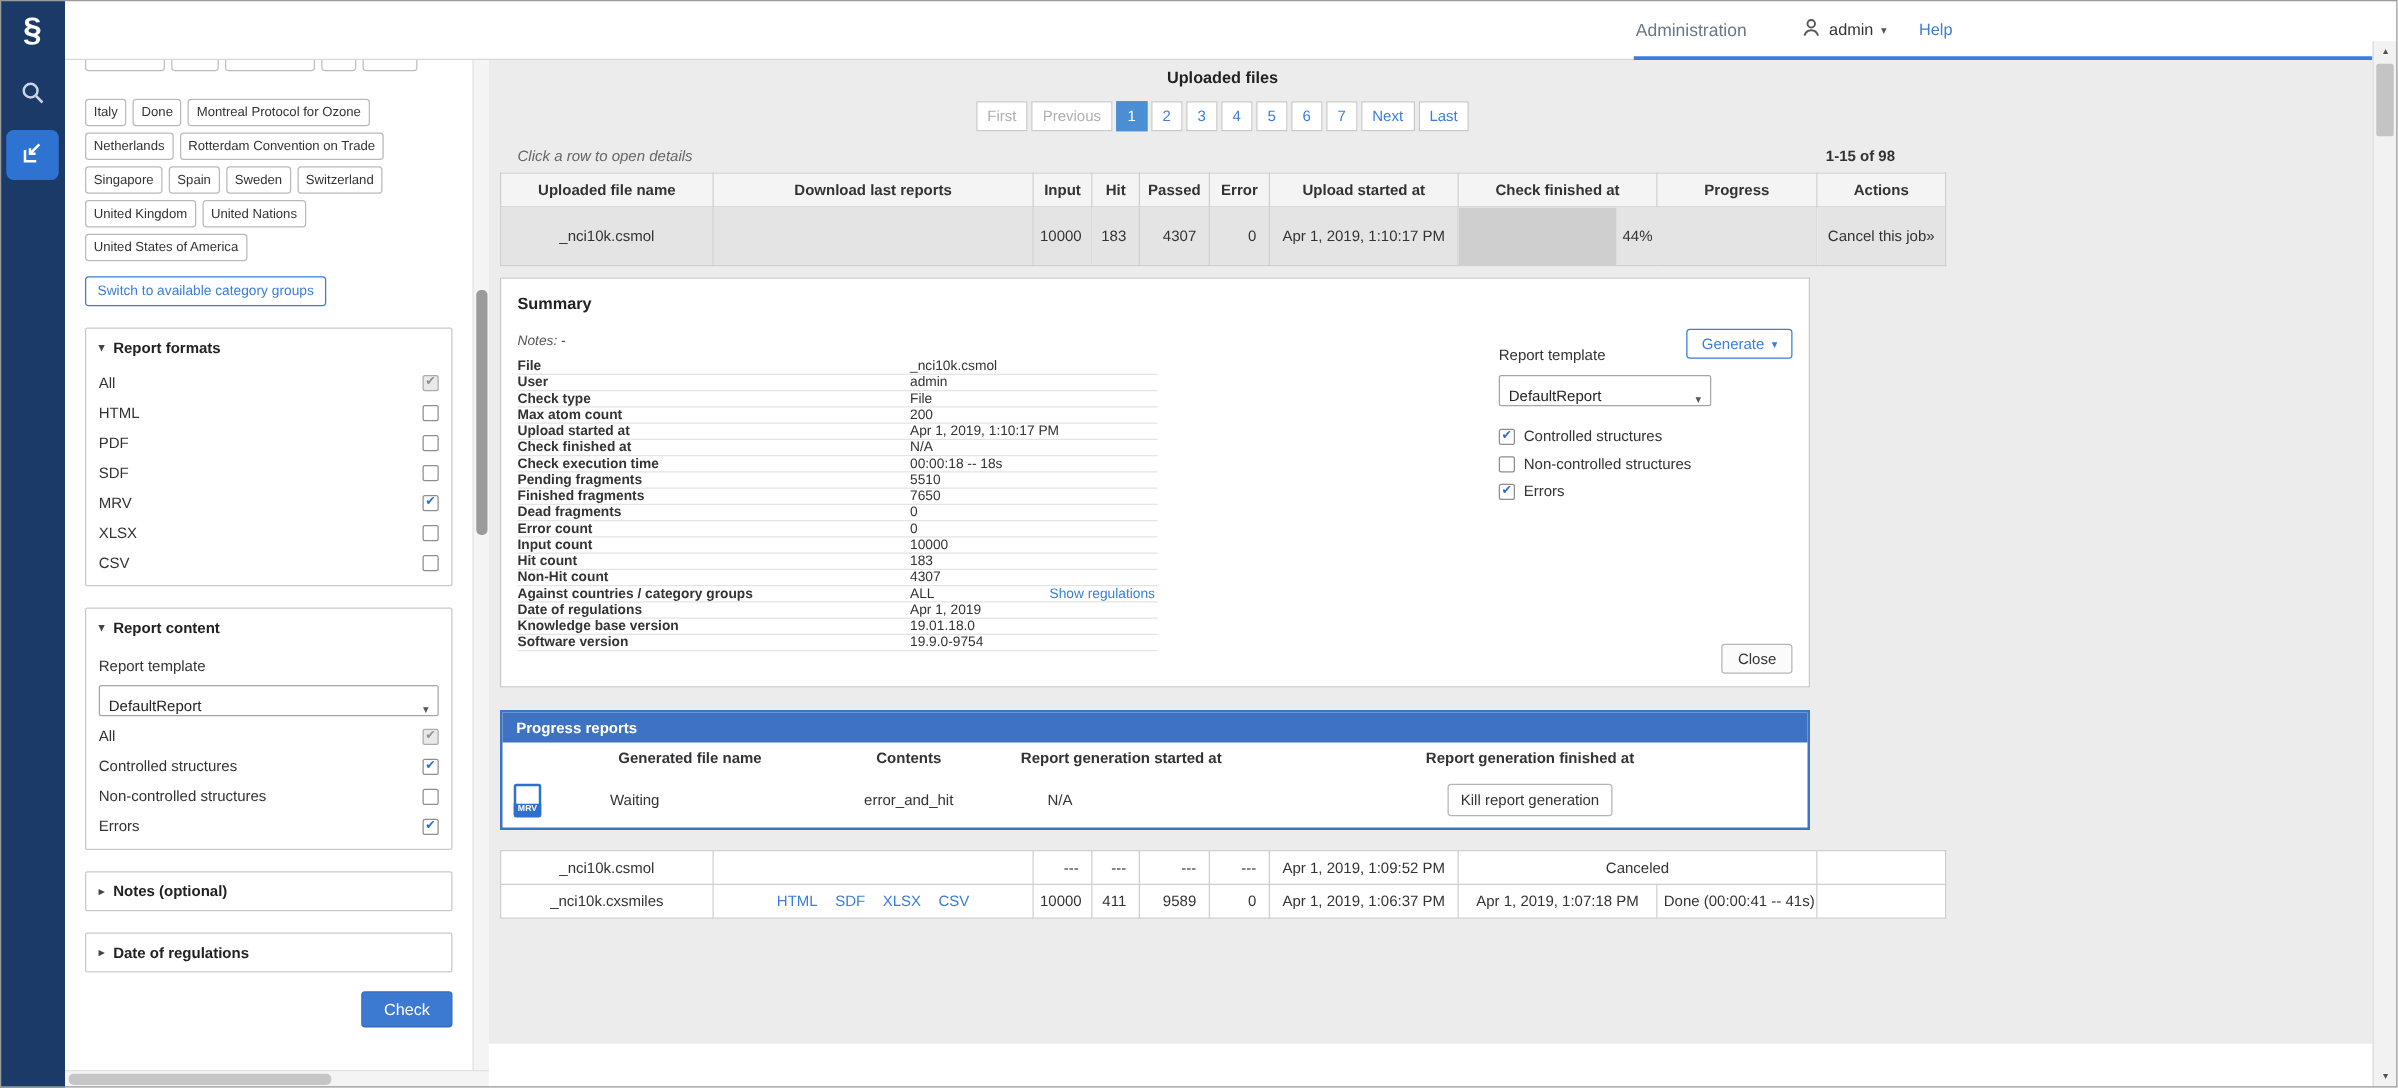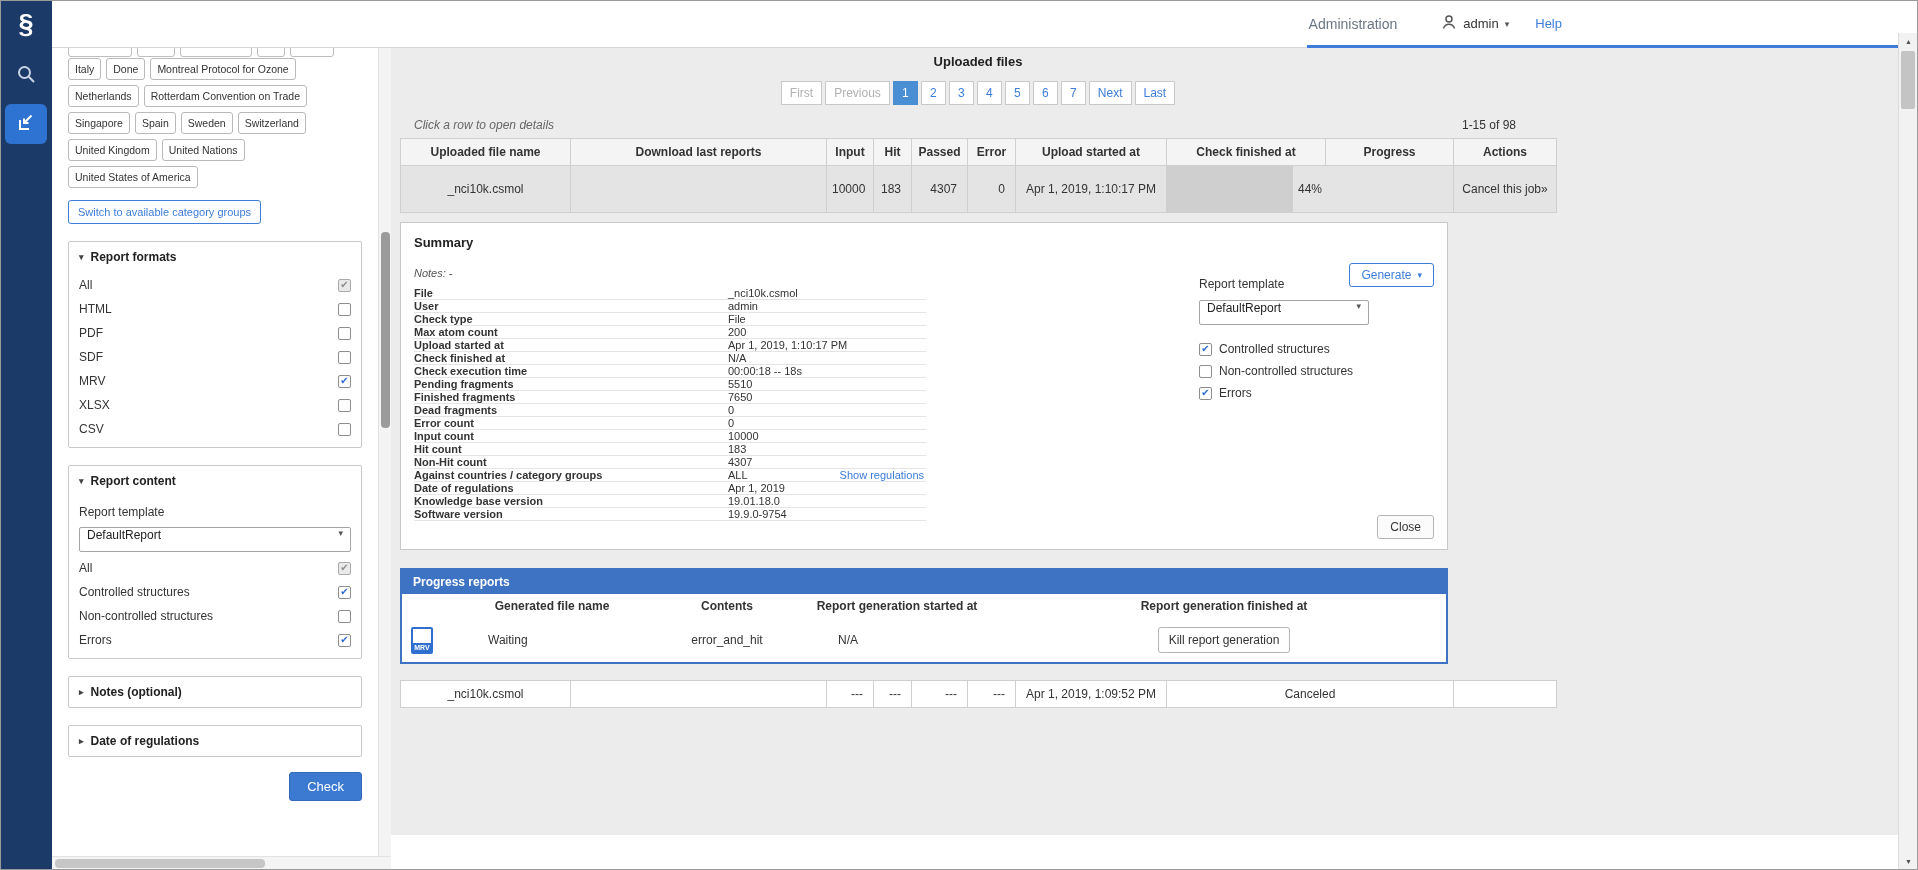--- a/index.html
+++ b/index.html
@@ -19,52 +19,52 @@
   .user-box{display:flex;align-items:center;gap:6px;font-size:13px;color:#333;margin-right:26px;cursor:pointer}
   .tiny-caret{font-size:9px;color:#555}
   .help-link{color:#3b7dd8;font-size:13px;margin-right:336px;cursor:pointer}
   .active-underline{position:absolute;left:1255px;right:0;bottom:-1px;height:3px;background:#3b7dd8}
 
   
   .left-panel{position:absolute;left:52px;top:48px;width:326px;height:808px;background:#fff;overflow:hidden;z-index:4}
   .panel-inner{padding:0 16px}
   .stub-row{display:flex;gap:5px;margin-top:-13px}
   .stub{height:22px;border:1px solid #bdbdbd;border-radius:3px;background:#fff}
-  .country-wrap{display:flex;flex-wrap:wrap;gap:5px;margin-top:1px}
+  .country-wrap{display:flex;flex-wrap:wrap;gap:5px;margin-top:22px}
   .country-btn{font-size:10.5px;padding:4px 6px;border:1px solid #b9b9b9;border-radius:3px;background:#fff;color:#333;cursor:pointer;white-space:nowrap}
   .switch-btn{margin-top:12px;border:1px solid #3b7dd8;color:#3b7dd8;background:#fff;font-size:11px;padding:5px 9px;border-radius:3px;cursor:pointer}
   .box{border:1px solid #c9c9c9;border-radius:2px;margin-top:17px;background:#fff}
   .box-header{display:flex;align-items:center;gap:7px;font-size:12px;font-weight:bold;color:#222;padding:8px 10px;cursor:pointer}
   .caret-glyph{font-size:9px;color:#444}
   .box-items{padding:1px 0 6px}
   .check-row{display:flex;align-items:center;justify-content:space-between;padding:5px 10px;font-size:12px;color:#333}
   .checkbox{width:13px;height:13px;border:1px solid #8e8e8e;border-radius:2px;background:#fff;display:flex;align-items:center;justify-content:center;font-size:10px;line-height:1;color:#2b6cd4;cursor:pointer;flex:0 0 13px}
   .checkbox.disabled{background:#e9e9e9;color:#8f8f8f;border-color:#ababab}
   .tpl-label{font-size:12px;color:#333;padding:9px 10px 0}
-  .select{height:25px;border:1px solid #a5a5a5;border-radius:2px;background:#fff;font-size:12px;color:#222;display:flex;align-items:flex-start;justify-content:space-between;padding:0 7px;cursor:pointer}
+  .select{height:25px;border:1px solid #a5a5a5;border-radius:2px;background:#fff;font-size:12px;color:#222;display:flex;align-items:flex-end;justify-content:space-between;padding:0 7px;cursor:pointer}
   .box .select{margin:8px 10px 3px}
   .check-wrap{display:flex;justify-content:flex-end;margin-top:15px}
   .check-btn{background:#3c7ad2;border:1px solid #3468b8;color:#fff;font-size:13px;padding:6px 17px;border-radius:3px;cursor:pointer}
 
   .left-vscroll{position:absolute;left:378px;top:48px;width:13px;height:808px;background:#f4f4f4;border-left:1px solid #e2e2e2;z-index:4}
   .left-vscroll .vthumb{position:absolute;left:2px;width:9px;top:184px;height:196px;background:#9b9b9b;border-radius:4px}
   .left-hscroll{position:absolute;left:52px;top:856px;width:339px;height:14px;background:#f4f4f4;border-top:1px solid #e2e2e2;z-index:4}
   .left-hscroll .hthumb{position:absolute;top:2px;height:9px;left:3px;width:210px;background:#c6c6c6;border-radius:4px}
 
   
   .main{position:absolute;left:391px;top:48px;width:1507px;height:787px;background:#ececec;overflow:hidden}
   .content{margin-left:9px;width:1156px}
   .page-title{text-align:center;font-size:13px;font-weight:bold;color:#222;padding-top:6px}
   .pagination{display:flex;justify-content:center;gap:3px;margin-top:12px}
   .pg-btn{min-width:25px;height:24px;border:1px solid #c9c9c9;background:#fff;color:#3b7dd8;font-size:12px;display:flex;align-items:center;justify-content:center;padding:0 8px;cursor:pointer;font-family:inherit}
   .pg-btn.disabled{color:#b0b0b0}
   .pg-btn.active{background:#4a8fd4;border-color:#4a8fd4;color:#fff}
   .table-meta{display:flex;justify-content:space-between;align-items:flex-end;margin-top:13px}
   .hint{font-style:italic;color:#666;font-size:12px;padding-left:14px}
-  .range{font-size:12px;font-weight:normal;color:#333;padding-right:40px}
+  .range{font-size:12px;font-weight:bold;color:#333;padding-right:40px}
 
   .files-table{border-collapse:collapse;table-layout:fixed;width:1156px;margin-top:6px;background:#fff}
   .files-table th{background:#f4f4f4;border:1px solid #cfcfcf;font-size:12px;font-weight:bold;color:#333;height:27px;text-align:center;padding:0 4px;cursor:pointer}
   .files-table td{border:1px solid #cfcfcf;font-size:12px;color:#333;height:27px;text-align:center;padding:0 5px;background:#fff;overflow:hidden;white-space:nowrap}
   .files-table tr.selected td{background:#e4e4e4}
   .files-table td.num{text-align:right;padding-right:10px}
   .files-table td.progress-cell{position:relative;padding:16px;background:#e9e9e9}
   .progress-fill{position:absolute;left:0;top:0;bottom:0;background:#cfcfcf}
   .progress-text{position:relative;z-index:1}
   .dl-link{color:#3b7dd8;text-decoration:none;margin:0 7px;cursor:pointer}
@@ -495,20 +495,32 @@
             <td class="file-cell">_nci10k.csmol</td>
             <td></td>
             <td class="num">---</td>
             <td class="num">---</td>
             <td class="num">---</td>
             <td class="num">---</td>
             <td>Apr 1, 2019, 1:09:52 PM</td>
             <td colspan="2">Canceled</td>
             <td></td>
           </tr>
+          <tr>
+            <td class="file-cell">_nci10k.cxsmiles</td>
+            <td><a class="dl-link">HTML</a><a class="dl-link">SDF</a><a class="dl-link">XLSX</a><a class="dl-link">CSV</a></td>
+            <td class="num">10000</td>
+            <td class="num">411</td>
+            <td class="num">9589</td>
+            <td class="num">0</td>
+            <td>Apr 1, 2019, 1:06:37 PM</td>
+            <td>Apr 1, 2019, 1:07:18 PM</td>
+            <td>Done (00:00:41 -- 41s)</td>
+            <td></td>
+          </tr>
         </tbody>
     </table>
   </div>
 </main>
 
 <div class="win-scroll">
   <div class="scroll-arrow up">▲</div>
   <div class="win-thumb"></div>
   <div class="scroll-arrow down">▼</div>
 </div>

